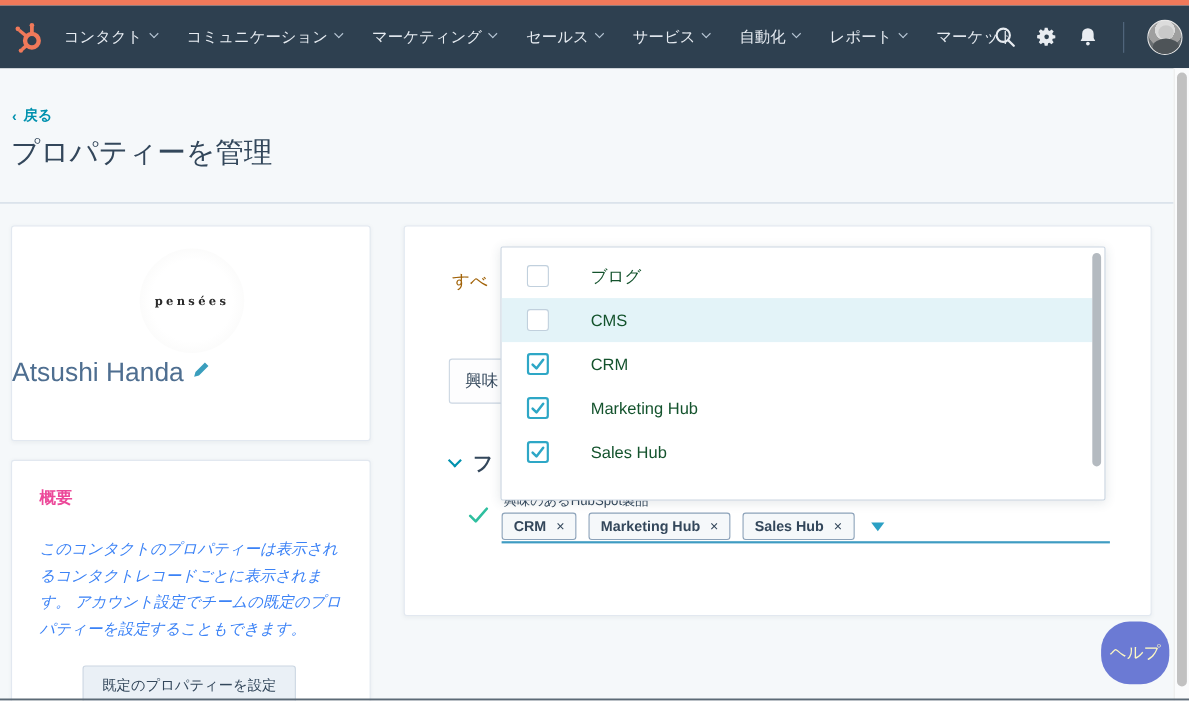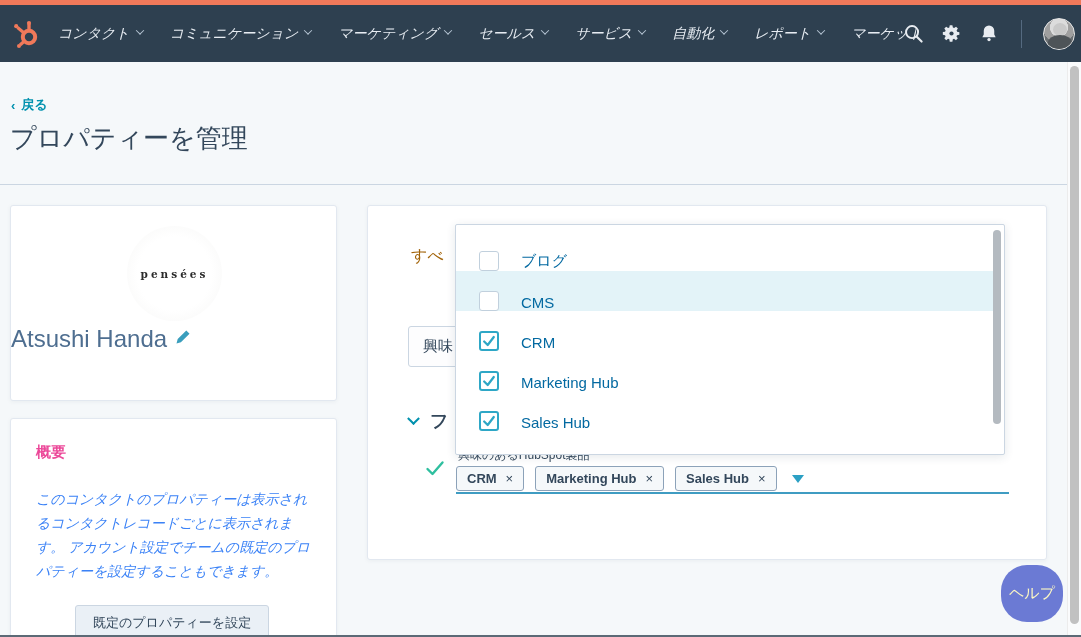--- a/index.html
+++ b/index.html
@@ -5,21 +5,21 @@
   * { margin:0; padding:0; box-sizing:border-box; }
   html,body { width:1081px; height:637px; }
   body { font-family:"Liberation Sans","DejaVu Sans",sans-serif; }
   #app { position:relative; width:1081px; height:637px; overflow:hidden; background:#f5f8fa; }
 
   
   .top-strip { position:absolute; left:0; top:0; width:1081px; height:5px; background:#f0795a; }
   .navbar { position:absolute; left:0; top:5px; width:1081px; height:57px; background:#2e4050; }
   .logo { position:absolute; left:11px; top:14px; width:30px; height:30px; }
   .nav-menu { position:absolute; left:58px; top:0; height:57px; width:858px; display:flex; align-items:center; gap:27px; overflow:hidden; white-space:nowrap; }
-  .nav-item { display:flex; align-items:center; gap:7px; color:#e7ecf2; font-size:14px; cursor:pointer; flex:none;font-style:italic; }
+  .nav-item { display:flex; align-items:center; gap:7px; color:#e7ecf2; font-size:14px; cursor:pointer; flex:none; }
   .nav-item .caret { width:6px; height:6px; border-right:1.6px solid #b6c5d4; border-bottom:1.6px solid #b6c5d4; transform:rotate(45deg) translate(-1px,-1px); margin-top:-3px; }
   .nav-right { position:absolute; right:6px; top:0; height:57px; display:flex; align-items:center; gap:16px; }
   .nav-icon { width:22px; height:22px; display:flex; align-items:center; justify-content:center; cursor:pointer; }
   .nav-divider { width:1px; height:28px; background:#556a80; margin:0 5px; }
   .avatar { width:32px; height:32px; border-radius:50%; background:radial-gradient(circle at 50% 28%, #dcdcdc 0 34%, #9f9f9f 35% 60%, #6a6f72 61% 100%); border:1px solid #e8e8e8; overflow:hidden; position:relative; cursor:pointer; }
   .avatar:before { content:""; position:absolute; left:9px; top:4px; width:14px; height:13px; border-radius:50%; background:#c9c9c9; }
   .avatar:after { content:""; position:absolute; left:4px; top:16px; width:24px; height:16px; border-radius:50% 50% 0 0; background:#4e5458; }
 
   
   .back-link { position:absolute; left:11px; top:96px; font-size:13px; font-weight:bold; color:#0091ae; cursor:pointer; display:flex; gap:6px; align-items:center; }
@@ -49,21 +49,21 @@
   .prop-check { position:absolute; left:57px; top:252px; }
   .prop-label { position:absolute; left:90px; top:241px; font-size:12px; color:#33475b; }
   .tags-row { position:absolute; left:88px; top:260px; display:flex; align-items:center; gap:11px; }
   .tag { display:flex; align-items:center; gap:9px; height:25px; padding:0 10px; background:#f5f8fa; border:1px solid #8ca2b9; border-radius:3px; font-size:13px; font-weight:bold; color:#33475b; }
   .tag-x { font-size:13px; font-weight:normal; cursor:pointer; color:#33475b; }
   .select-caret { width:0; height:0; border-left:6px solid transparent; border-right:6px solid transparent; border-top:8px solid #2ba0c4; margin-left:4px; cursor:pointer; }
   .input-underline { position:absolute; left:88px; top:286px; width:553px; height:2px; background:#3f9cc2; }
 
   
   .dropdown { position:absolute; left:455px; top:224px; width:550px; height:231px; background:#fff; border:1px solid #cbd6e2; border-radius:2px; box-shadow:0 2px 10px rgba(45,62,80,.12); z-index:5; overflow:hidden; padding-top:6px; }
-  .dd-row { width:537px; height:40px; display:flex; align-items:flex-end; gap:22px; padding-left:23px; font-size:15px; color:#0369a1; cursor:pointer; }
+  .dd-row { width:537px; height:40px; display:flex; align-items:center; gap:38px; padding-left:23px; font-size:15px; color:#14532d; cursor:pointer; }
   .dd-row.hl { background:#e3f3f8; }
   .cb { width:20px; height:20px; border:1px solid #c1d0dd; border-radius:3px; background:#fff; flex:none; display:flex; align-items:center; justify-content:center; }
   .cb.checked { border:2px solid #2ea7c6; }
   .dd-thumb { position:absolute; right:3px; top:5px; width:8px; height:194px; border-radius:4px; background:#b4bac0; }
 
   
   .help-btn { position:absolute; left:1001px; top:565px; width:62px; height:57px; border-radius:26px; background:#6b7ad4; color:#fef9c3; font-size:15px; display:flex; align-items:center; justify-content:center; cursor:pointer; z-index:6; }
   .scroll-track { position:absolute; left:1067px; top:62px; width:14px; height:575px; background:#fafbfc; border-left:1px solid #ececec; }
   .scroll-thumb { position:absolute; left:2px; top:4px; width:9px; height:558px; border-radius:5px; background:#c1c1c1; }
   .bottom-edge { position:absolute; left:0; top:635px; width:1081px; height:2px; background:#5c6a76; }

